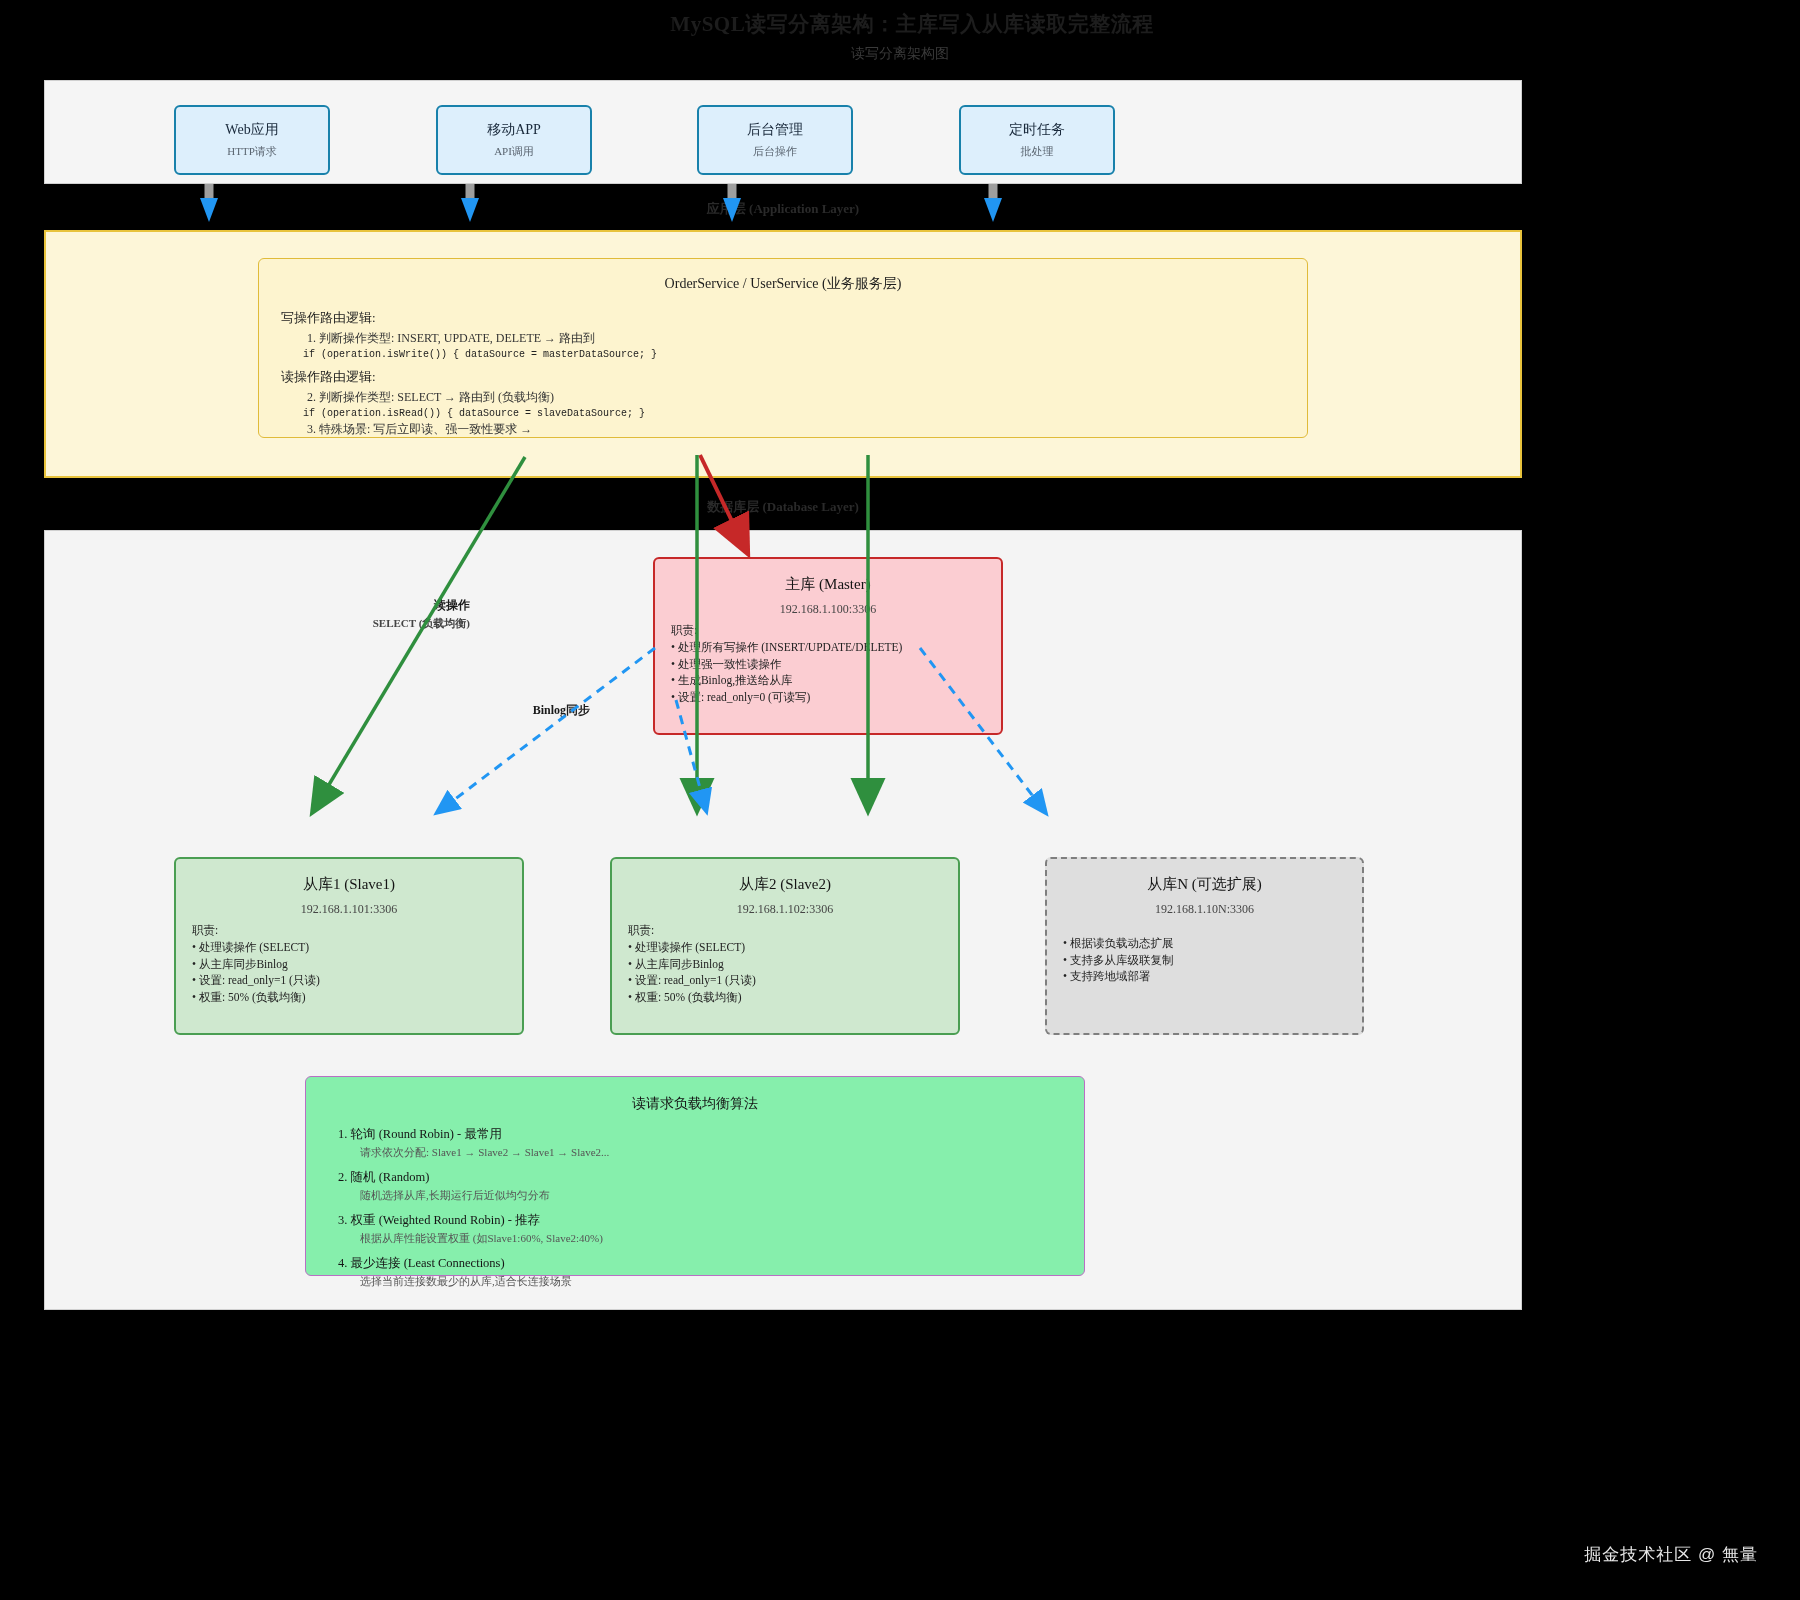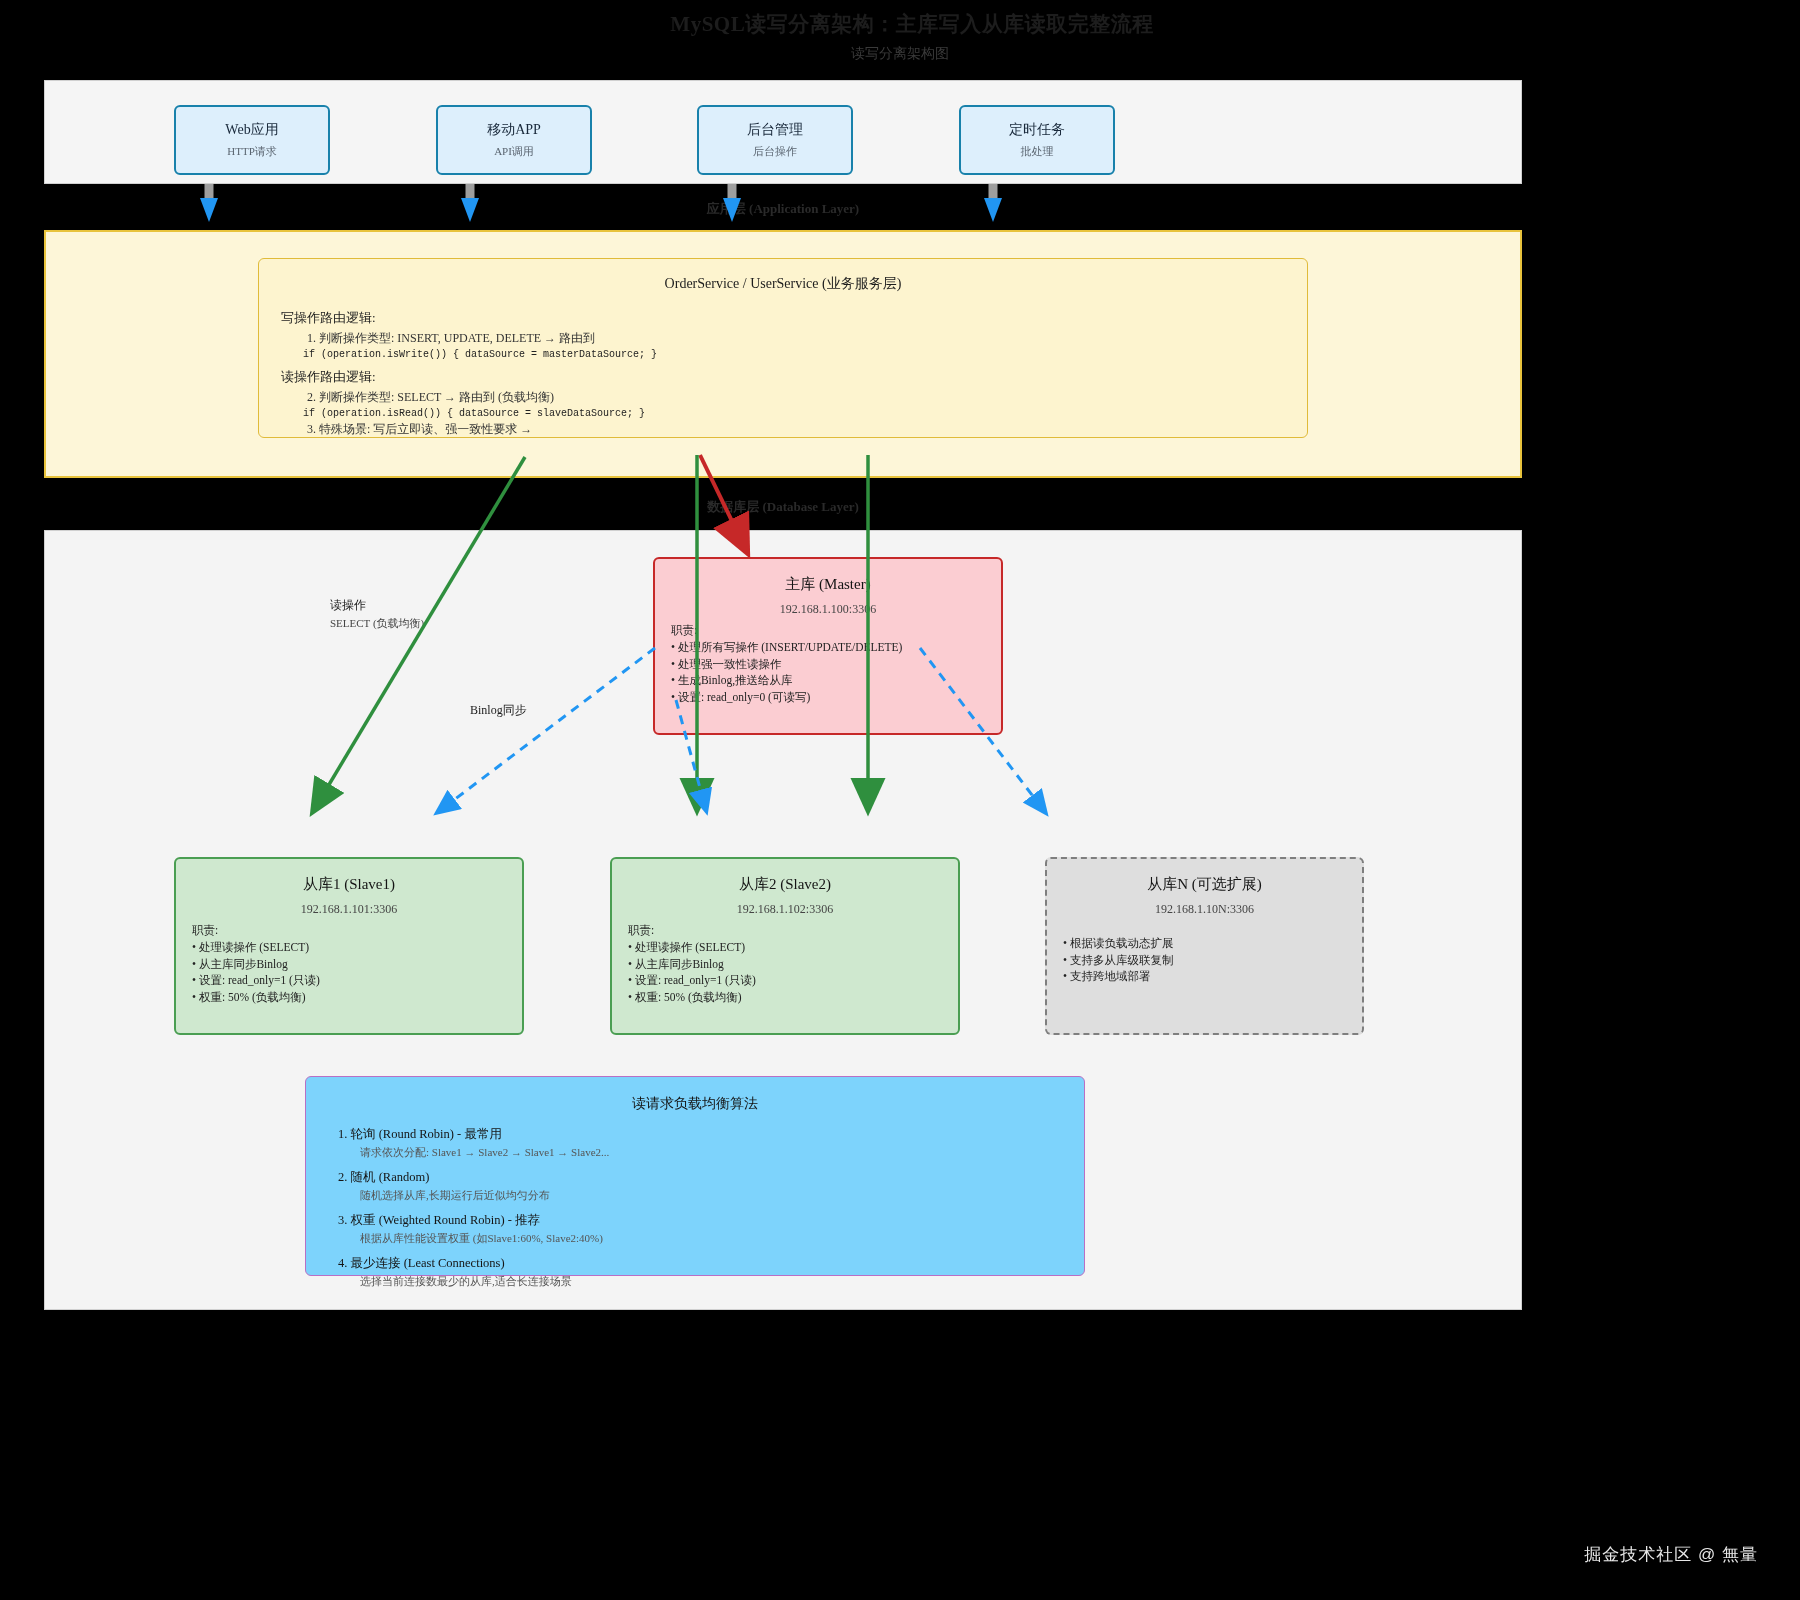--- a/index.html
+++ b/index.html
@@ -87,29 +87,29 @@
   .db-title { position:absolute; top:16px; width:100%; text-align:center; font-size:15px; color:#141414; }
   .db-ip    { position:absolute; top:43px; width:100%; text-align:center; font-size:12px; color:#444; }
   .db-resp  { position:absolute; left:16px; top:64px; font-size:11.5px; color:#222; }
   .db-ul    { position:absolute; left:16px; top:80px; font-size:11.5px; color:#222; line-height:1.45; }
   .db-ul.nores { top:64px; }
   .db-ul div { white-space:nowrap; }
 
   
   .lbpanel {
     position:absolute; left:305px; top:1076px; width:780px; height:200px;
-    background:#7dd3fc; border:1.5px solid #b96fc4; border-radius:6px;
+    background:#86efac; border:1.5px solid #b96fc4; border-radius:6px;
   }
   .lb-title { position:absolute; top:18px; width:100%; text-align:center; font-size:14px; color:#141414; }
   .lb-list  { position:absolute; left:22px; top:40px; width:94%; }
   .lb-item  { font-size:12.5px; color:#151515; margin:9px 0 0 10px; }
   .lb-desc  { font-size:11px; color:#555; margin:2px 0 0 32px; }
 
   
-  .edge-label { position:absolute; font-size:12px; color:#1a1a1a; text-align:left; }
+  .edge-label { position:absolute; font-size:12px; color:#1a1a1a; text-align:right;font-weight:bold; }
   .el-read  { left:330px; top:597px; width:140px; }
   .el-read2 { left:330px; top:616px; width:140px; font-size:11px; color:#444; }
   .el-binlog{ left:470px; top:702px; width:120px; }
 
   
   .watermark {
     position:absolute; right:42px; bottom:34px;
     font-size:17px; color:#e8e8e8; font-family:"Liberation Sans", sans-serif;
     letter-spacing:1px;
   }

